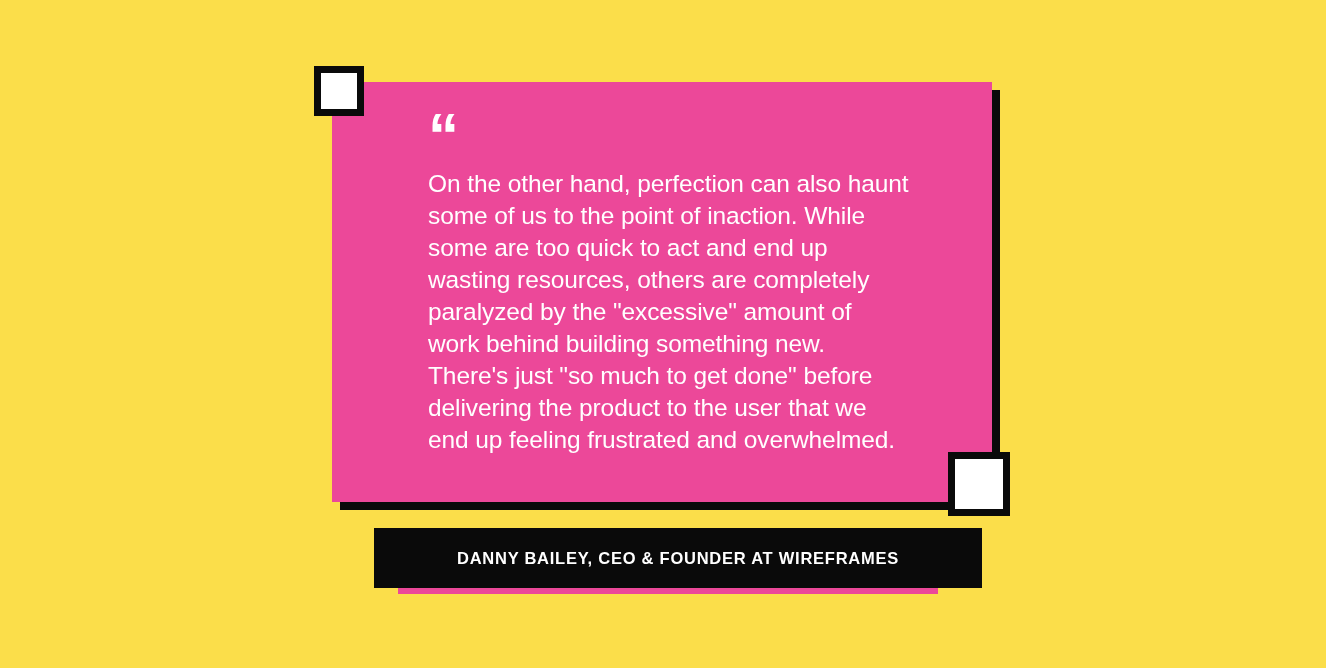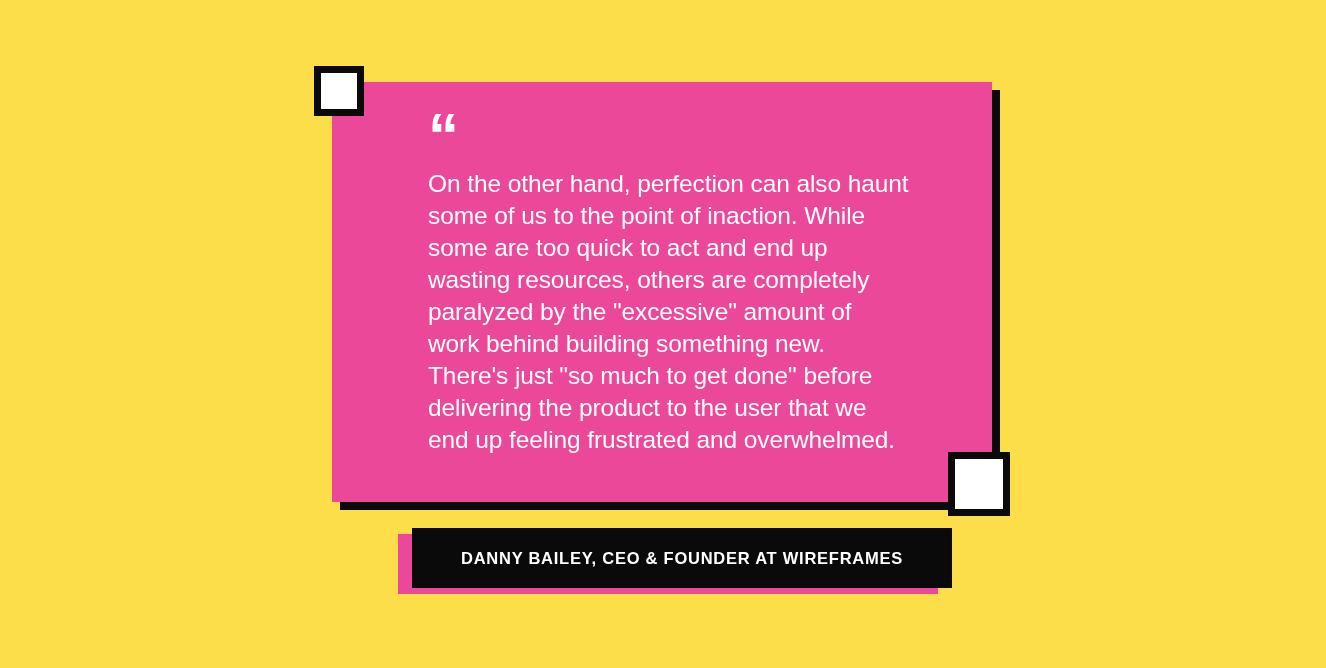--- a/index.html
+++ b/index.html
@@ -99,23 +99,23 @@
     position: absolute;
     left: 398px;
     top: 534px;
     width: 540px;
     height: 60px;
     background: #ec4899;
   }
 
   .attribution-bar {
     position: absolute;
-    left: 412px;
+    left: 374px;
     top: 528px;
-    width: 540px;
+    width: 608px;
     height: 60px;
     background: #0a0a0a;
     display: flex;
     align-items: center;
     justify-content: center;
   }
 
   .attribution-text {
     color: #ffffff;
     font-size: 16.5px;

